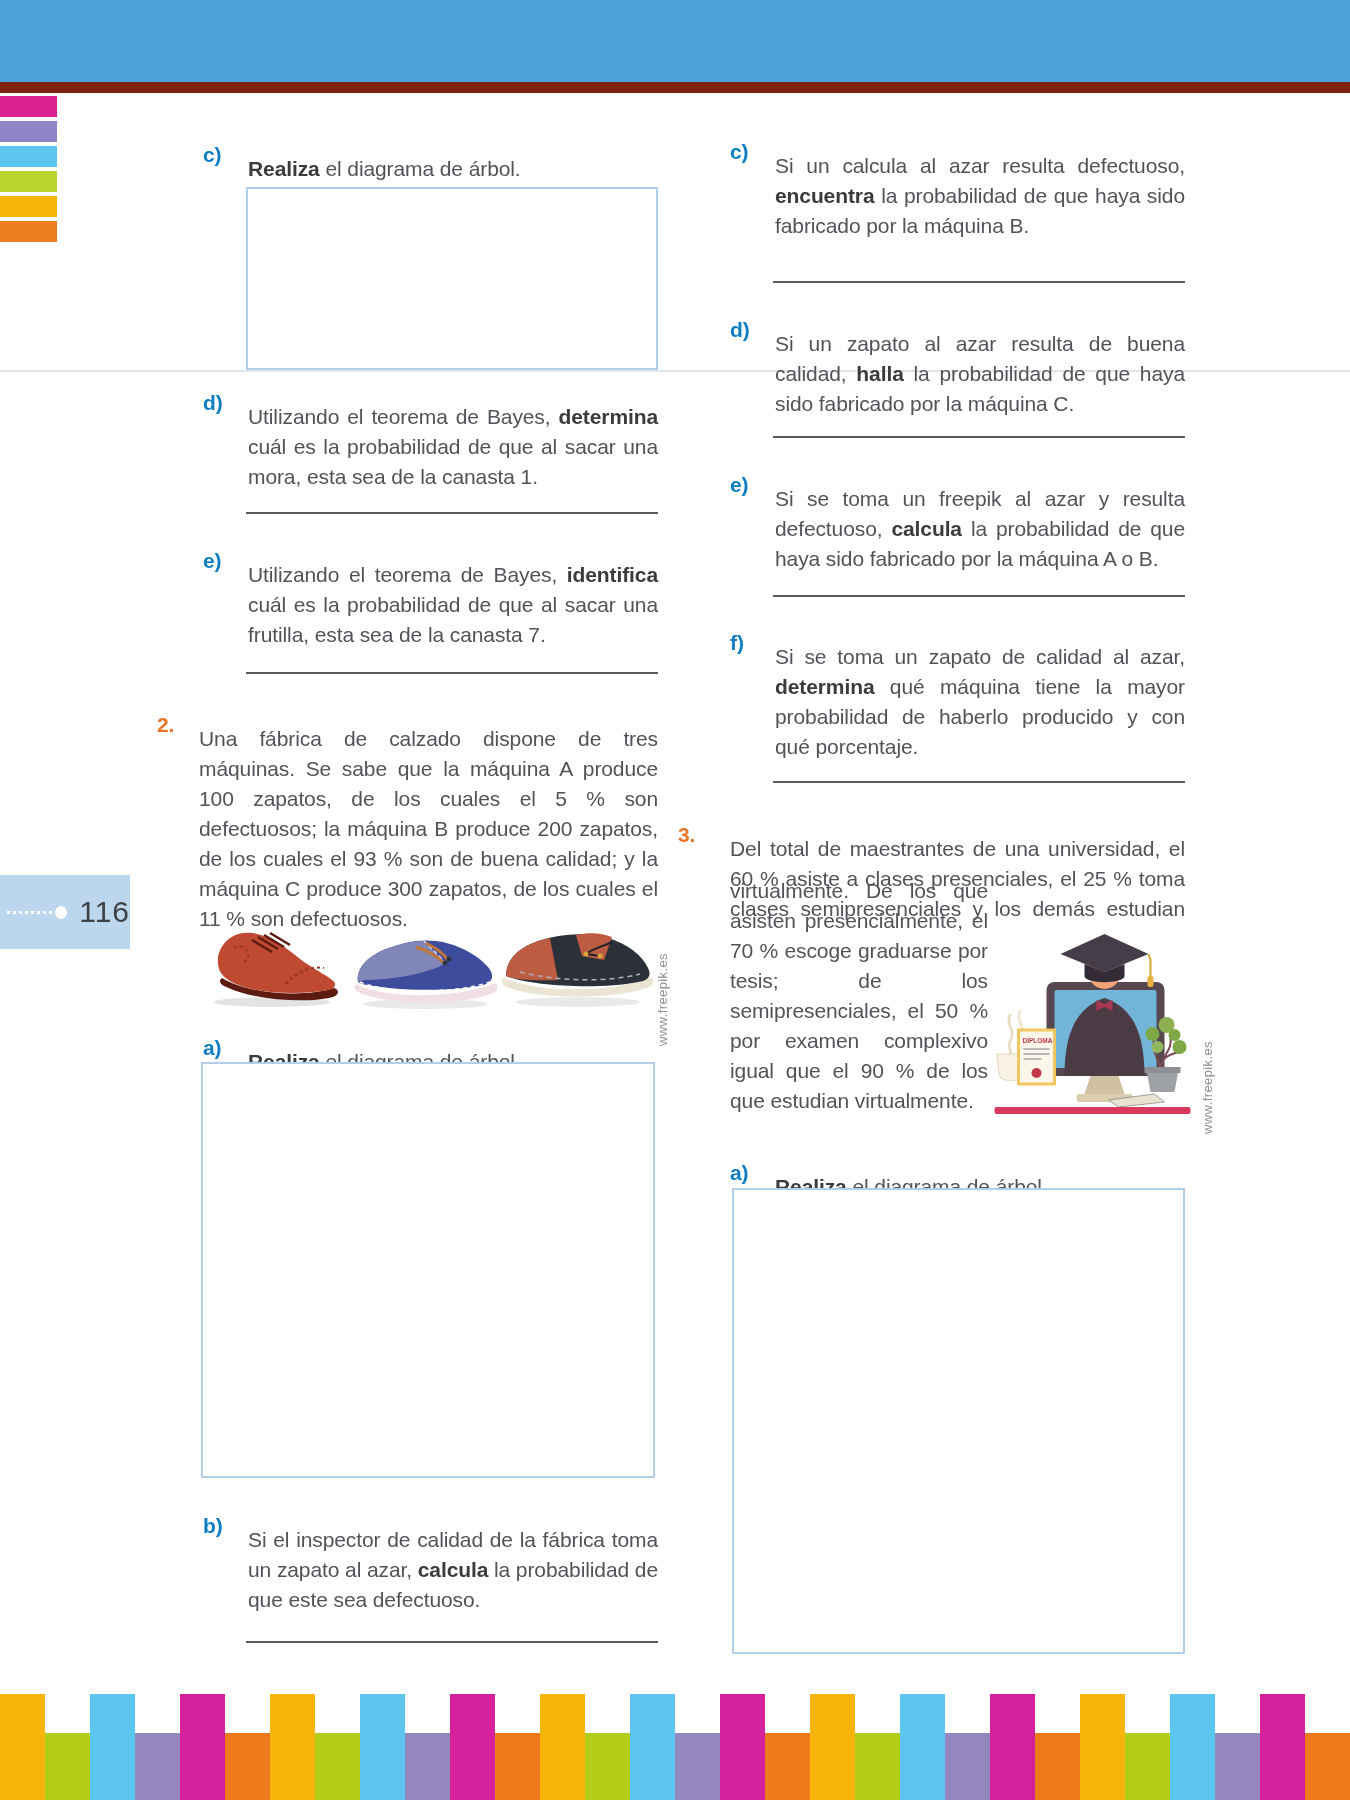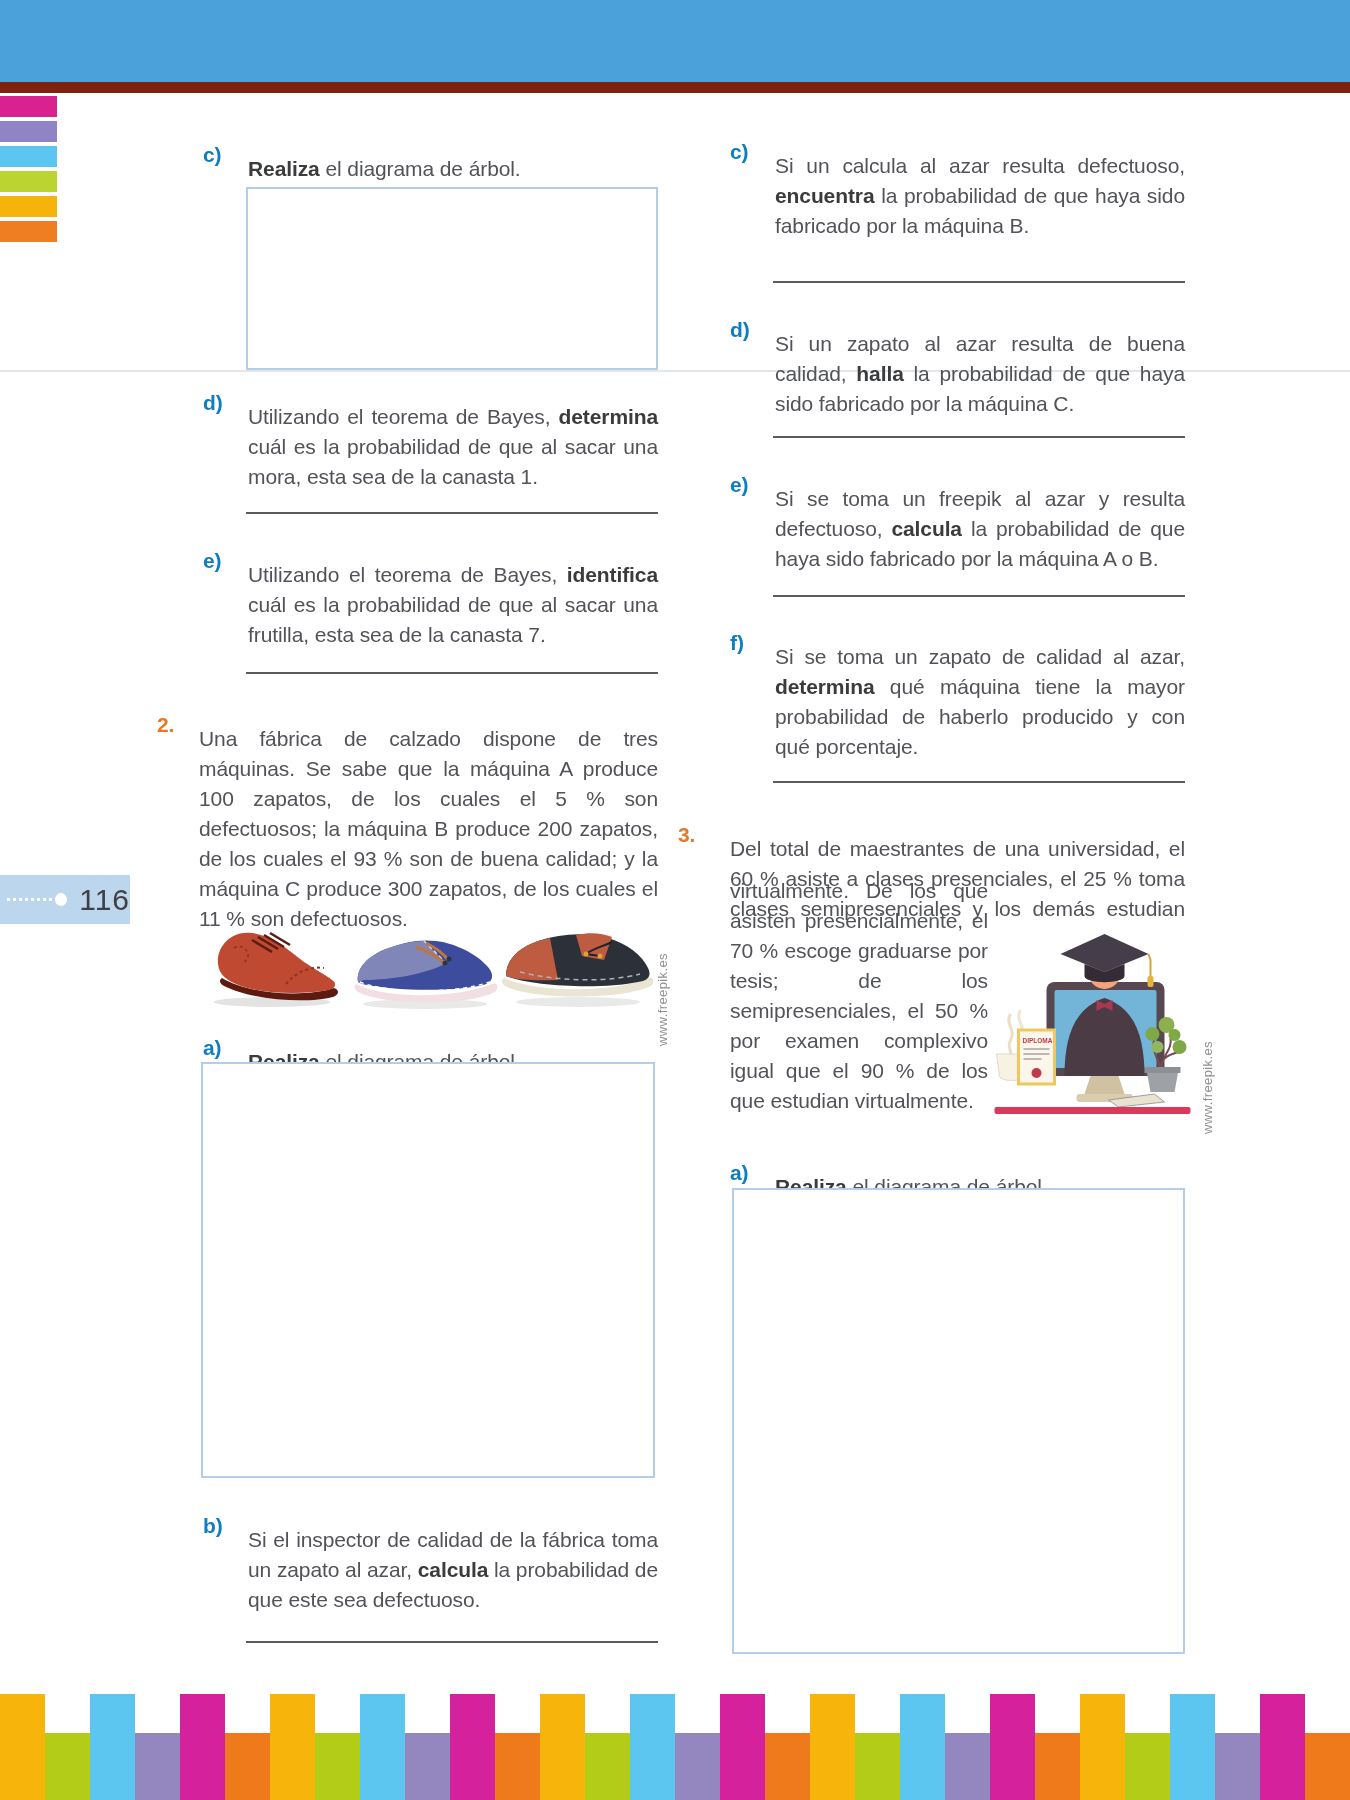--- a/index.html
+++ b/index.html
@@ -3,21 +3,21 @@
 <meta charset="utf-8">
 <style>
   html,body{margin:0;padding:0;background:#ffffff;}
   .page{position:relative;width:1350px;height:1800px;background:#ffffff;overflow:hidden;
         font-family:"Liberation Sans","DejaVu Sans",sans-serif;}
   .hdr-blue{position:absolute;left:0;top:0;width:1350px;height:82px;background:#4BA2DA;}
   .hdr-rule{position:absolute;left:0;top:82px;width:1350px;height:11px;background:#7E220F;}
   .tabstrip{position:absolute;left:0;top:96px;width:57px;}
   .tabstrip div{width:57px;height:21px;margin-bottom:4px;}
   .faint-line{position:absolute;left:0;top:370px;width:1350px;height:2px;background:#E3E6E9;}
-  .pagenum{position:absolute;left:0;top:875px;width:130px;height:49px;background:#BCD7ED;
+  .pagenum{position:absolute;left:0;top:875px;width:130px;height:74px;background:#BCD7ED;
            display:flex;align-items:center;}
   .leader{width:50px;border-top:3px dotted #ffffff;margin-left:7px;}
   .leaddot{width:13px;height:13px;border-radius:50%;background:#ffffff;margin-left:3px;}
   .pagenum .no{font-size:30px;color:#3F4043;margin-left:12px;letter-spacing:1px;}
   .item{position:absolute;display:flex;font-size:21px;line-height:30px;color:#515358;letter-spacing:-0.1px;}
   .ltr{flex:0 0 45px;font-weight:bold;color:#0F7DC1;}
   .num{flex:0 0 42px;font-weight:bold;color:#E8772A;}
   .num3{flex:0 0 52px;font-weight:bold;color:#E8772A;}
   .txt{flex:1;text-align:justify;margin-top:14px;}
   .txt b{color:#3A3B3D;}

